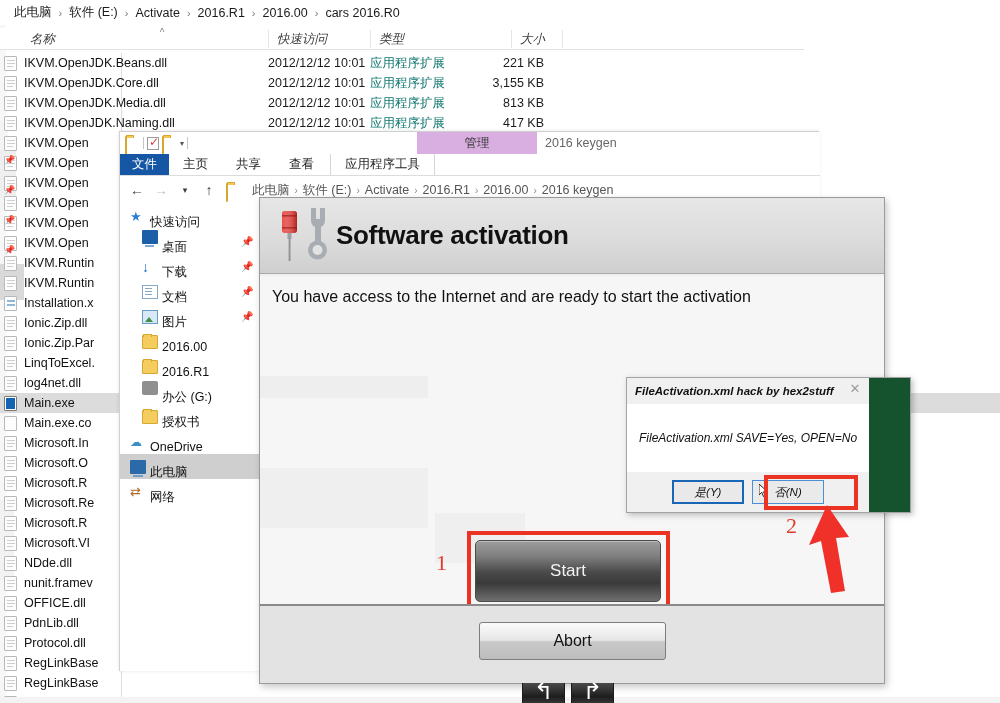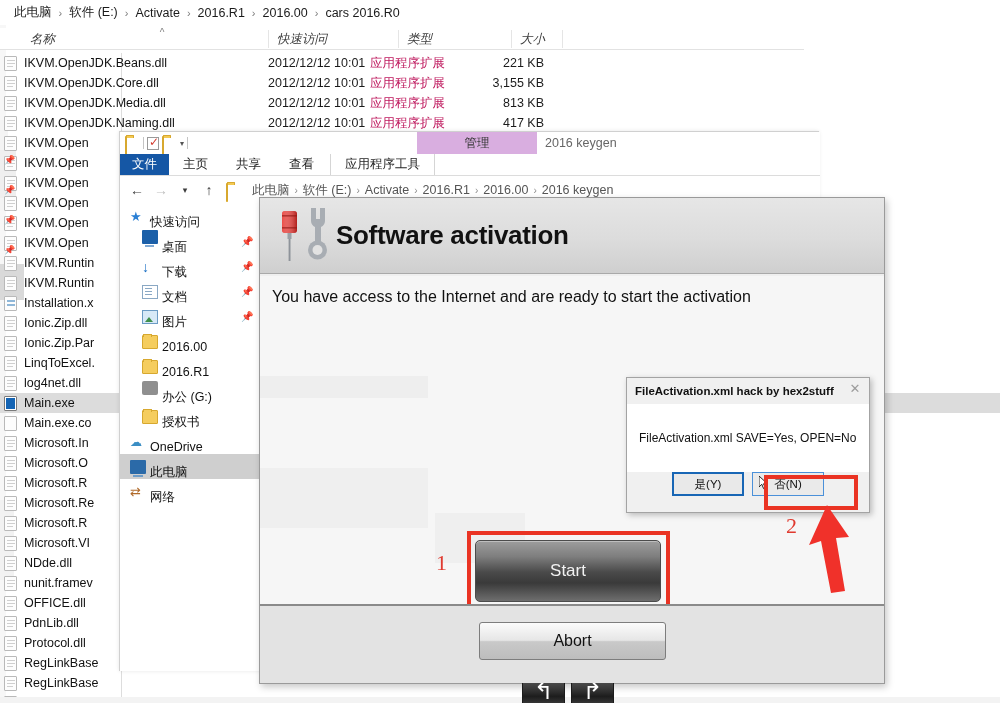--- a/index.html
+++ b/index.html
@@ -24,37 +24,37 @@
   .outer-colhdr {
     position:absolute; left:0; top:28px; width:804px; height:22px;
     border-bottom:1px solid #e2e2e2; background:#fff;font-style:italic;
   }
   .outer-colhdr .ch {
     position:absolute; top:2px; font-size:12.5px; color:#3c3c3c;
     border-left:1px solid #e5e5e5; padding-left:8px; height:18px; line-height:18px;
   }
   .ch-name { left:22px; border-left:none !important; width:240px; }
   .ch-date { left:268px; width:78px; }
-  .ch-type { left:370px; width:80px;margin-left:28px; }
+  .ch-type { left:370px; width:80px; }
   .ch-size { left:482px; width:80px;margin-left:29px; }
   .ch-end  { left:562px; width:1px; padding:0 !important; }
   .sort-caret {
     position:absolute; left:155px; top:28px; width:14px; height:9px;
     color:#7f7f7f; font-size:10px; text-align:center; line-height:9px;
   }
 
   .outer-rows { position:absolute; left:0; top:53px; width:1000px; }
   .orow {
     position:relative; height:20px; display:flex; align-items:center;
     font-size:12.5px; color:#111;
   }
   .orow.sel { background:#dcdcdc; }
   .orow .fname { position:absolute; left:24px; white-space:nowrap; }
   .orow .fdate { position:absolute; left:268px; white-space:nowrap; color:#1b1b1b; }
-  .orow .ftype { position:absolute; left:370px; white-space:nowrap; color:#be185d; }
+  .orow .ftype { position:absolute; left:370px; white-space:nowrap; color:#0f766e; }
   .orow .fsize { position:absolute; left:482px; width:62px; text-align:right; white-space:nowrap; color:#1b1b1b; }
   .fico {
     position:absolute; left:4px; top:3px; width:13px; height:15px;
     background:#fdfdfd; border:1px solid #b9b9b9; border-radius:1px;
   }
   .fico.dll::after {
     content:""; position:absolute; left:2px; top:2px; width:8px; height:10px;
     background:
       linear-gradient(#cfcfcf,#cfcfcf) 0 1px/8px 1px no-repeat,
       linear-gradient(#cfcfcf,#cfcfcf) 0 4px/8px 1px no-repeat,
@@ -243,39 +243,40 @@
   .abort-btn {
     position:absolute; left:219px; top:16px; width:187px; height:38px;
     background:linear-gradient(180deg,#fbfbfb 0%, #e6e6e6 48%, #c9c9c9 52%, #bdbdbd 100%);
     border:1px solid #7d7d7d; border-radius:3px;
     font-size:16px; color:#111;
     display:flex; align-items:center; justify-content:center;
   }
 
   
   .msgbox {
-    position:absolute; left:626px; top:377px; width:244px; height:136px;
+    position:absolute; left:626px; top:377px; width:285px; height:136px;
     background:#14532d; border:1px solid #a3a3a3;
     box-shadow:2px 2px 6px rgba(0,0,0,0.25);
+    font-style:italic;
   }
   .msgbox-title {
     position:absolute; left:0; top:0; width:242px; height:26px;
     display:flex; align-items:center; background:#f0f0f0;
   }
   .msgbox-title .t { font-size:11.5px; color:#111; padding-left:8px; font-weight:bold; white-space:nowrap; }
   .msgbox-close { position:absolute; right:6px; top:3px; width:16px; height:16px;
     color:#9c9c9c; font-size:13px; text-align:center; line-height:16px; }
   .msgbox-body {
     position:absolute; left:0; top:26px; width:242px; height:68px;
     background:#ffffff; display:flex; align-items:center; padding-left:12px;
   }
   .msgbox-body .m { font-size:12px; color:#111; }
   .msgbox-btns {
     position:absolute; left:0; top:94px; width:242px; height:40px;
-    display:flex; justify-content:center; gap:8px; background:#f0f0f0;
+    display:flex; align-items:center; justify-content:center; gap:8px; background:#f0f0f0;
   }
   .mb-btn {
     width:72px; height:24px; font-size:11.5px; color:#111;
     background:#e8e8e8; border:1px solid #8d8d8d;
     display:flex; align-items:center; justify-content:center;
   }
   .mb-btn.default { border:2px solid #1866b5; background:#e9e9e9; }
   .mb-btn.focus { border:1px solid #4a90d9; background:#eaeaea; position:relative; }
   .cursor-arrow { position:absolute; left:6px; top:3px; width:10px; height:14px; }
   .hl-box-2 {

